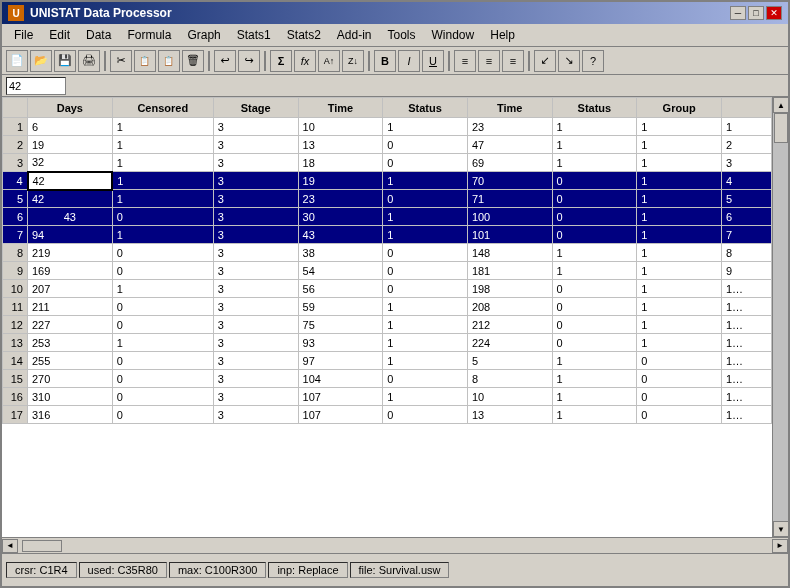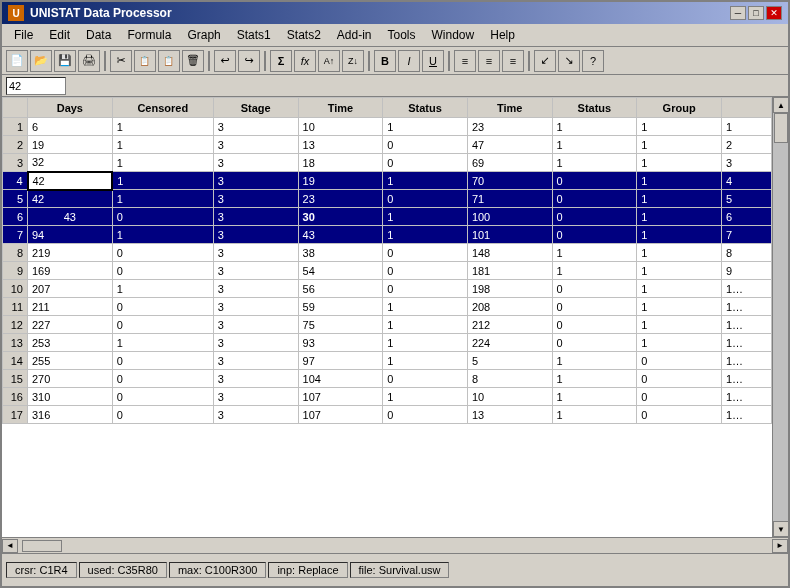--- a/index.html
+++ b/index.html
@@ -405,21 +405,21 @@
                 <td style="background: rgb(0, 0, 128); color: white;">71</td>
                 <td style="background: rgb(0, 0, 128); color: white;">0</td>
                 <td style="background: rgb(0, 0, 128); color: white;">1</td>
                 <td style="background: rgb(0, 0, 128); color: white;">5</td>
               </tr>
               <tr class="row-selected">
                 <td class="row-num" style="background: rgb(0, 0, 128); color: white;">6</td>
                 <td style="background: rgb(0, 0, 128); color: white; text-align: center;">43</td>
                 <td style="background: rgb(0, 0, 128); color: white;">0</td>
                 <td style="background: rgb(0, 0, 128); color: white;">3</td>
-                <td style="background: rgb(0, 0, 128); color: white; font-weight: bold;">30</td>
+                <td style="background: rgb(0, 0, 128); color: white;">30</td>
                 <td style="background: rgb(0, 0, 128); color: white;">1</td>
                 <td style="background: rgb(0, 0, 128); color: white;">100</td>
                 <td style="background: rgb(0, 0, 128); color: white;">0</td>
                 <td style="background: rgb(0, 0, 128); color: white;">1</td>
                 <td style="background: rgb(0, 0, 128); color: white;">6</td>
               </tr>
               <tr class="row-selected">
                 <td class="row-num" style="background: rgb(0, 0, 128); color: white;">7</td>
                 <td style="background: rgb(0, 0, 128); color: white;">94</td>
                 <td style="background: rgb(0, 0, 128); color: white;">1</td>

